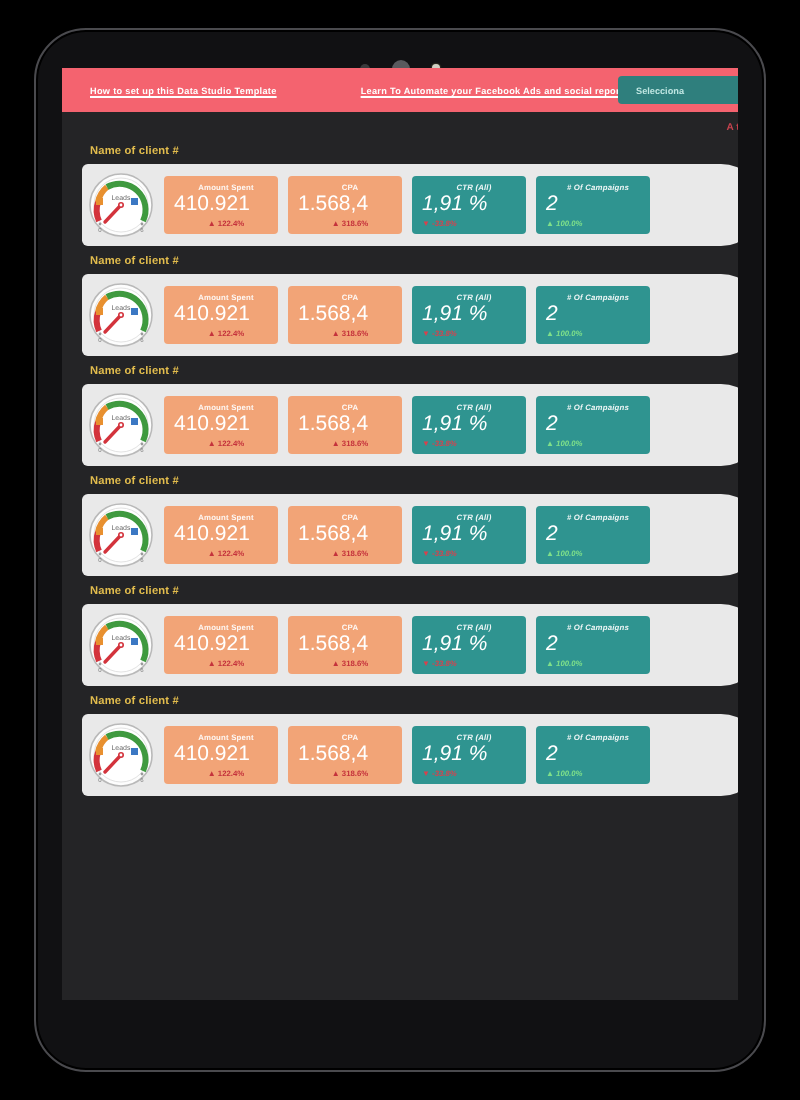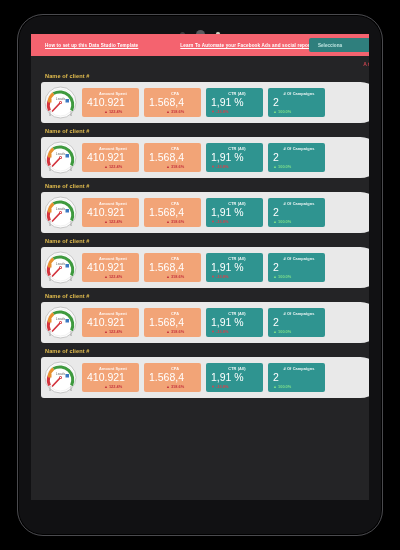--- a/index.html
+++ b/index.html
@@ -54,21 +54,21 @@
   
   .gauge{position:relative;width:33px;height:33px;margin-left:3px;
          flex:0 0 33px;}
   .gauge svg{display:block;}
 
   
   .tiles{display:flex;gap:5px;margin-left:5px;}
   .tile{width:57px;height:29px;border-radius:2px;position:relative;
         box-sizing:border-box;padding:3px 0 0 5px;}
   .tile.orange{background:#f2a477;}
-  .tile.teal{background:#2f9490;}
+  .tile.teal{background:#2f9490;font-style:italic;}
   .tile-label{font-size:3.9px;font-weight:bold;color:#fff;opacity:.92;
               letter-spacing:.1px;white-space:nowrap;
               text-align:center;width:52px;}
   .tile.orange .tile-label{color:#fff;}
   .tile-value{font-size:10.5px;color:#fff;line-height:12px;
               margin-top:0px;white-space:nowrap;font-weight:400;}
   .tile.orange .tile-value{text-align:left;width:52px;}
   .tile-delta{font-size:3.9px;font-weight:bold;white-space:nowrap;
               margin-top:1px;}
   .tile.orange .tile-delta{color:#c4323c;text-align:center;width:52px;}

